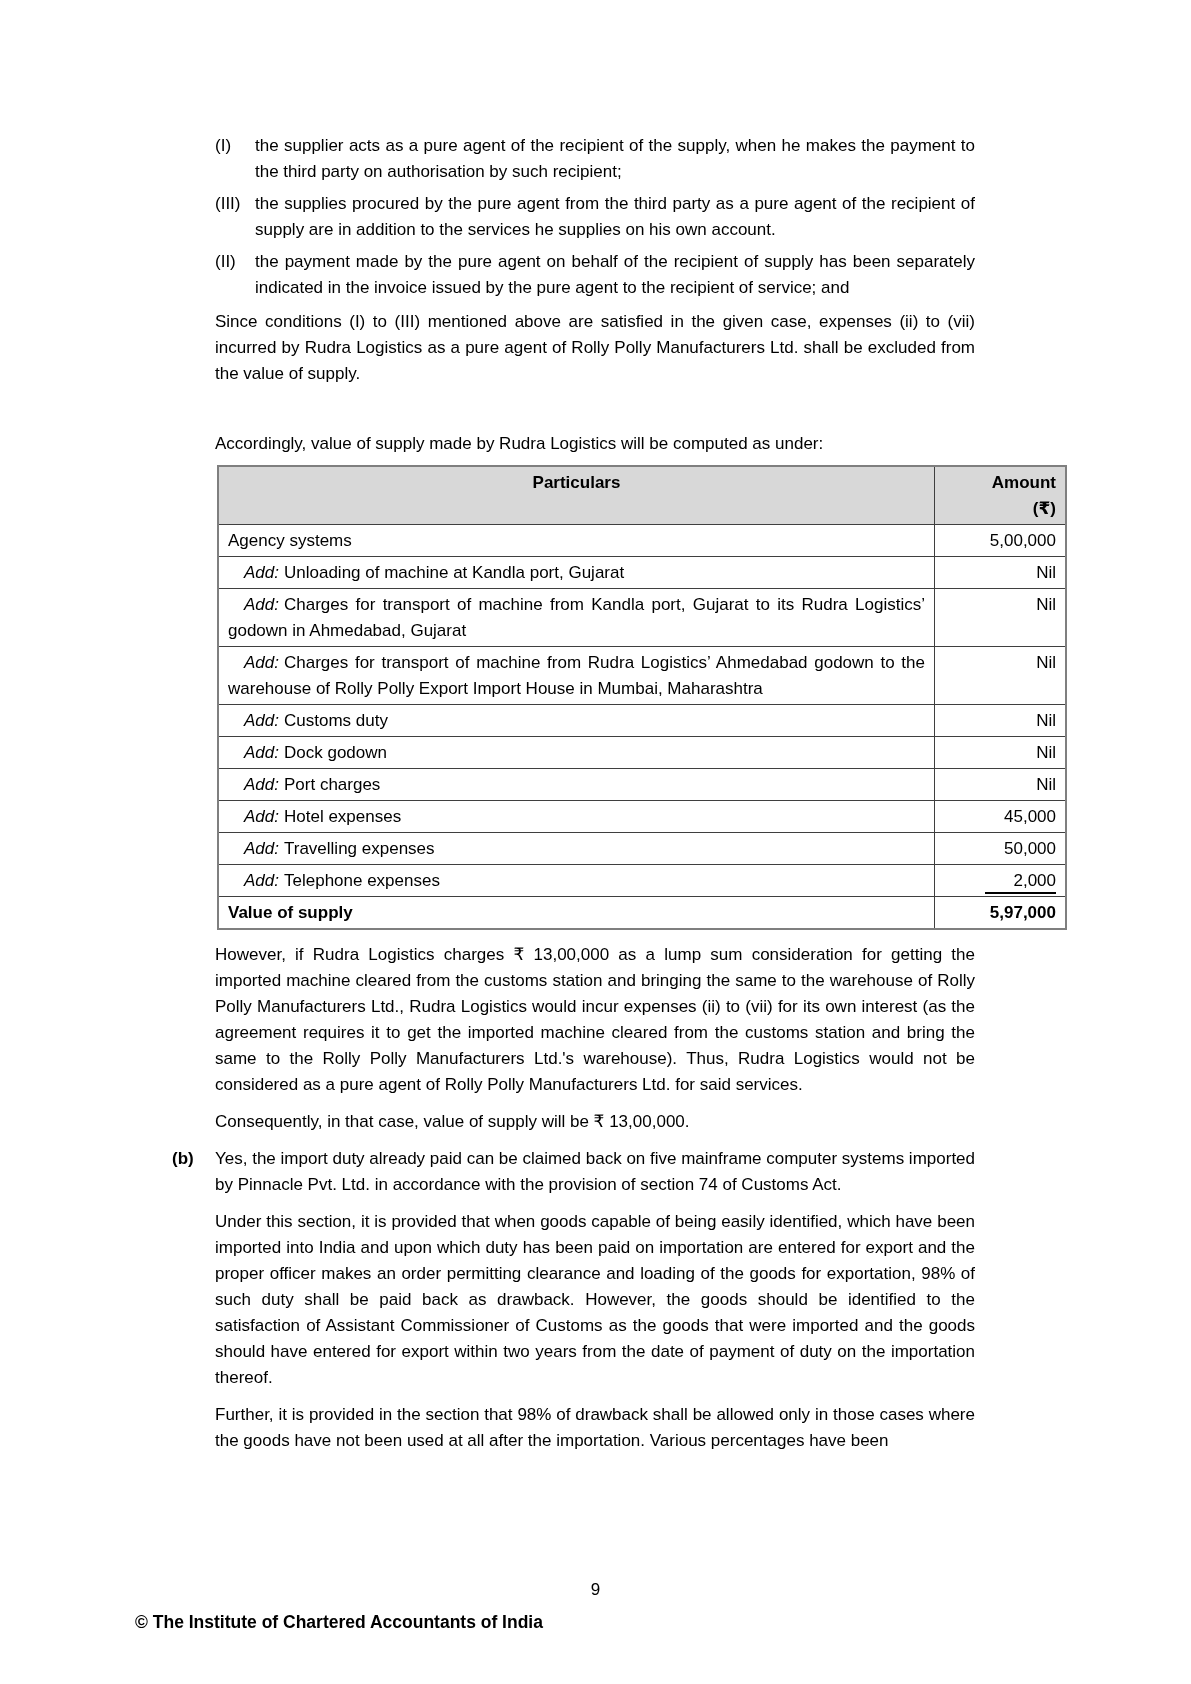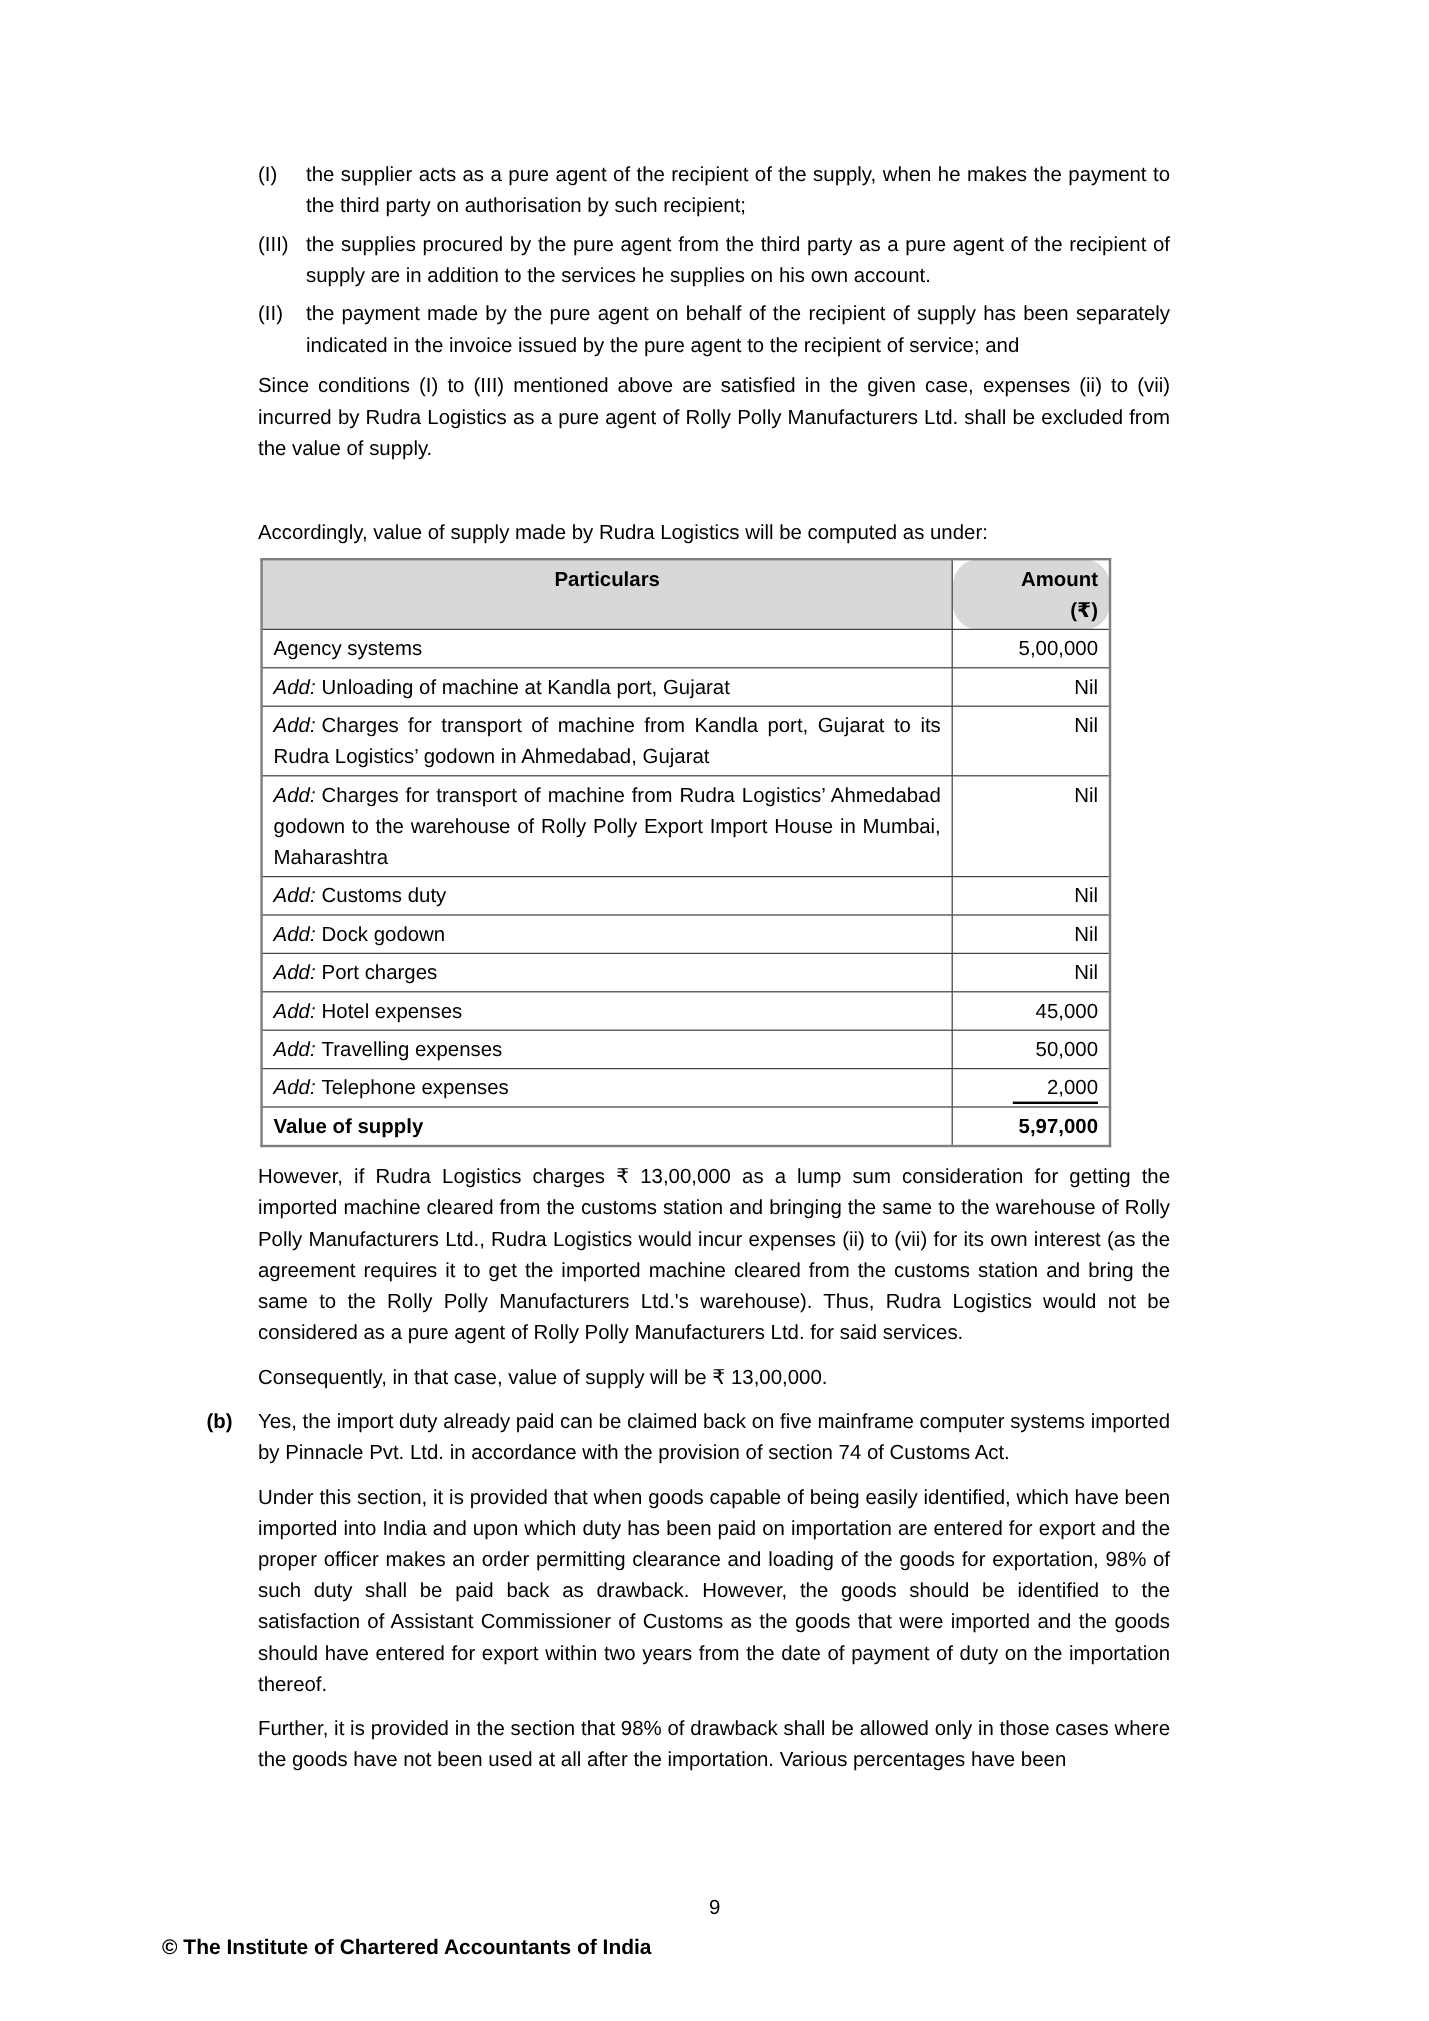--- a/index.html
+++ b/index.html
@@ -25,38 +25,38 @@
   .list-item { display: flex; margin-bottom: 6px; }
   .list-item:nth-child(3) { margin-bottom: 8px; }
   .list-marker { flex: 0 0 40px; }
   .list-text { flex: 1; text-align: justify; }
   p.para { margin: 0 0 11px 0; text-align: justify; }
   p.para-tight { margin-bottom: 8px; margin-top: 44px; }
   p.single { text-align: left; }
 
   table.vtable {
     border-collapse: collapse;
-    width: 709px;
+    width: 850px;
     margin: 2px 0 12px 2px;
     border: 2px solid #7f7f7f;
   }
   .vtable th, .vtable td {
     border: 1px solid #3f3f3f;
     padding: 3px 9px 2px 9px;
     vertical-align: top;
     font-size: 17px;
     line-height: 26px;
   }
   .vtable thead th { background: #d8d8d8; font-weight: bold; }
   th.h-part { text-align: center; }
-  th.h-amt  { text-align: right; width: 112px; border-radius: 22px; }
+  th.h-amt  { text-align: right; width: 112px; }
   td.c-amt  { text-align: right; white-space: nowrap; }
   td.c-part { text-align: justify; }
   .add-prefix { font-style: italic; }
-  .add-prefix:not(:empty) { margin-right: 5px; }
+  .add-prefix:not(:empty) { margin-right: 5px; margin-left: 16px; }
   tr.total-row td { font-weight: bold; }
   .underline-amt {
     display: inline-block;
     border-bottom: 2px solid #000;
     padding-left: 28px;
     line-height: 23px;
   }
 
   .part-b { display: flex; margin-left: -43px; }
   .part-b-marker { flex: 0 0 43px; font-weight: bold; }

